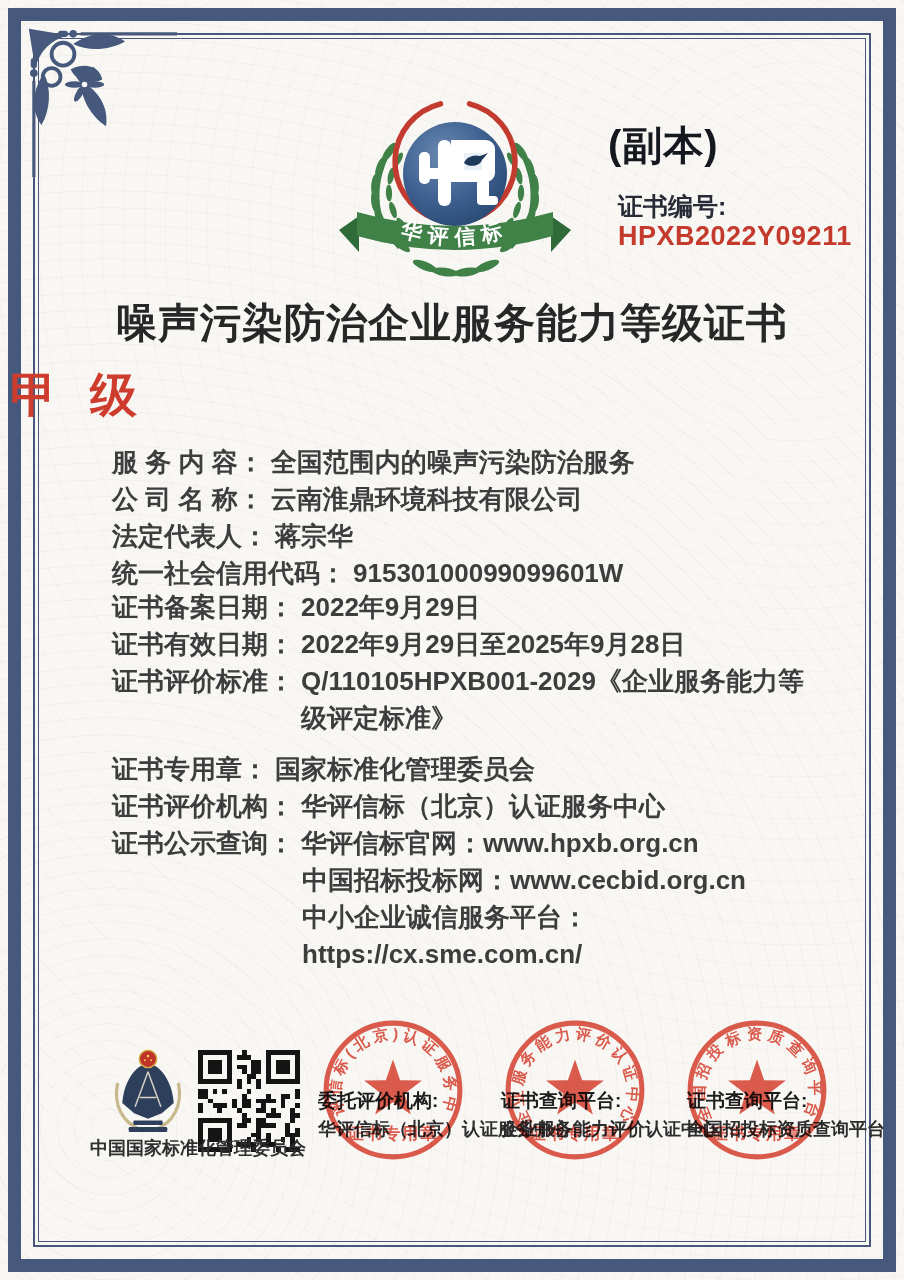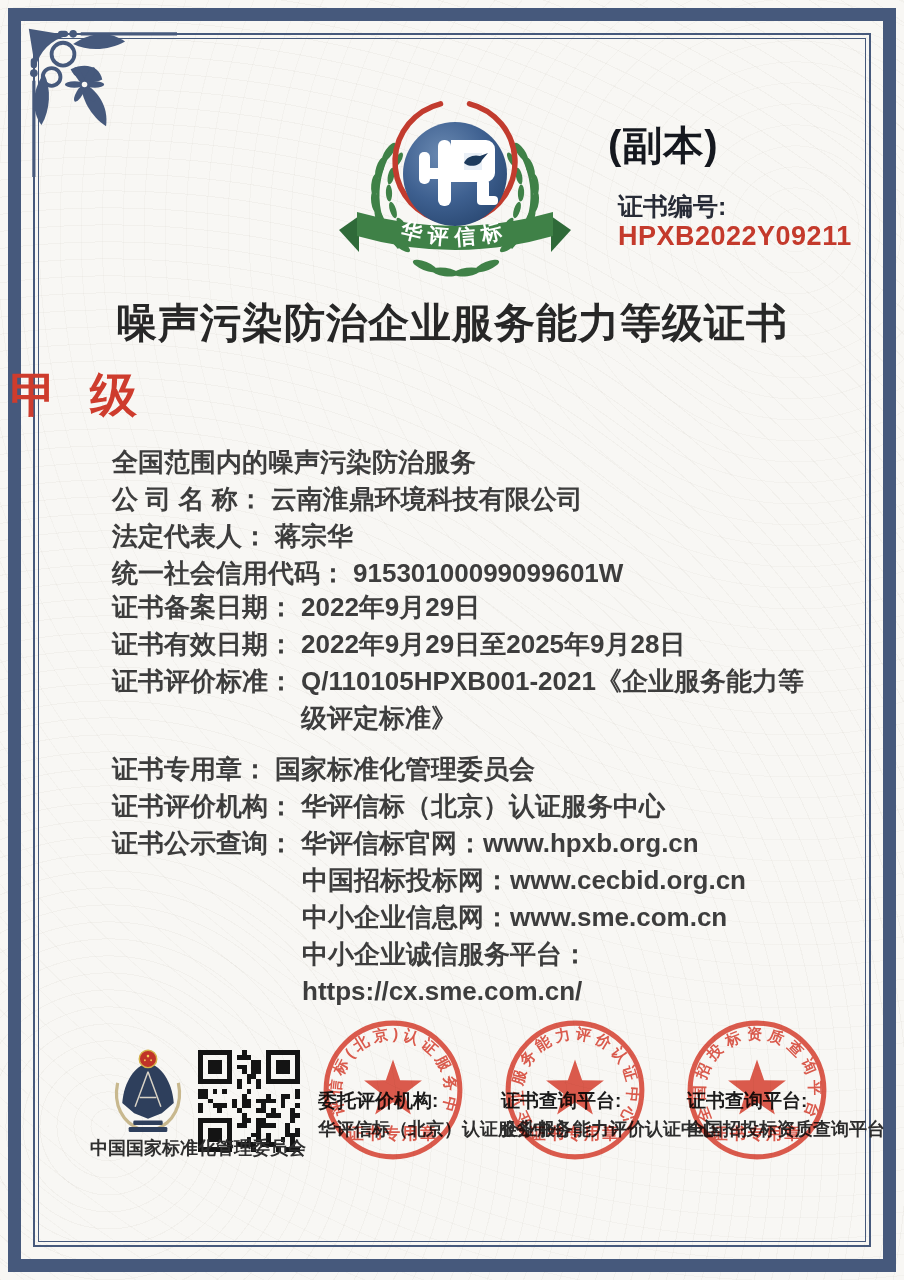--- a/index.html
+++ b/index.html
@@ -163,20 +163,21 @@
 
   <div class="copy-label">(副本)</div>
   <div class="certno-label">证书编号:</div>
   <div class="certno-value">HPXB2022Y09211</div>
 
   <div class="title">噪声污染防治企业服务能力等级证书</div>
   <div class="grade">甲 级</div>
 
   <div class="info-block ib1">
     <div class="row">
+        <span class="lbl">服 务 内 容：</span>
         <span class="val">全国范围内的噪声污染防治服务</span>
       </div>
     <div class="row">
         <span class="lbl">公 司 名 称：</span>
         <span class="val">云南淮鼎环境科技有限公司</span>
       </div>
     <div class="row">
         <span class="lbl">法定代表人：</span>
         <span class="val">蒋宗华</span>
       </div>
@@ -190,44 +191,40 @@
     <div class="row">
         <span class="lbl">证书备案日期：</span>
         <span class="val">2022年9月29日</span>
       </div>
     <div class="row">
         <span class="lbl">证书有效日期：</span>
         <span class="val">2022年9月29日至2025年9月28日</span>
       </div>
     <div class="row">
         <span class="lbl">证书评价标准：</span>
-        <span class="val">Q/110105HPXB001-2021《企业服务能力等级评定标准》</span>
+        <span class="val">Q/110105HPXB001-2029《企业服务能力等级评定标准》</span>
       </div>
   </div>
 
   <div class="info-block ib3">
     <div class="row">
         <span class="lbl">证书专用章：</span>
         <span class="val">国家标准化管理委员会</span>
       </div>
     <div class="row">
         <span class="lbl">证书评价机构：</span>
         <span class="val">华评信标（北京）认证服务中心</span>
       </div>
     <div class="row">
         <span class="lbl">证书公示查询：</span>
         <span class="val">华评信标官网：www.hpxb.org.cn</span>
       </div>
     <div class="row">
         <span class="lbl sp"></span>
         <span class="val">中国招标投标网：www.cecbid.org.cn</span>
-      </div>
-    <div class="row">
-        <span class="lbl sp"></span>
-        <span class="val">中小企业信息网：www.sme.com.cn</span>
       </div>
     <div class="row">
         <span class="lbl sp"></span>
         <span class="val">中小企业诚信服务平台：https://cx.sme.com.cn/</span>
       </div>
   </div>
 
   <svg class="emblem" viewBox="-45 -50 90 100">
     <path d="M-33,-10 C-38,14 -28,33 -8,41" fill="none" stroke="#c8b88e" stroke-width="3.5"></path>
     <path d="M33,-10 C38,14 28,33 8,41" fill="none" stroke="#c8b88e" stroke-width="3.5"></path>

